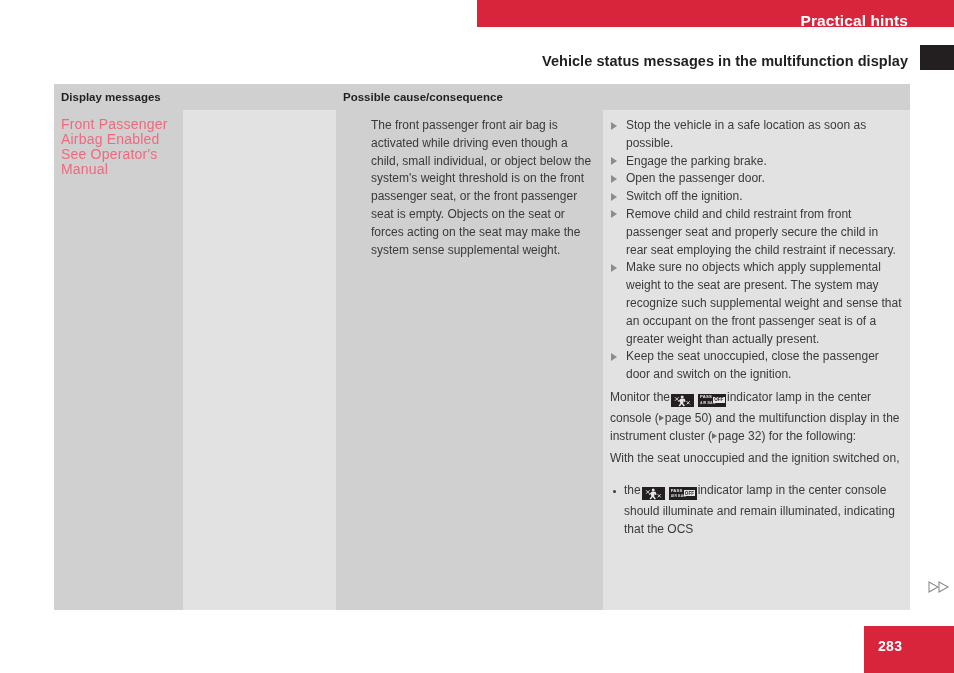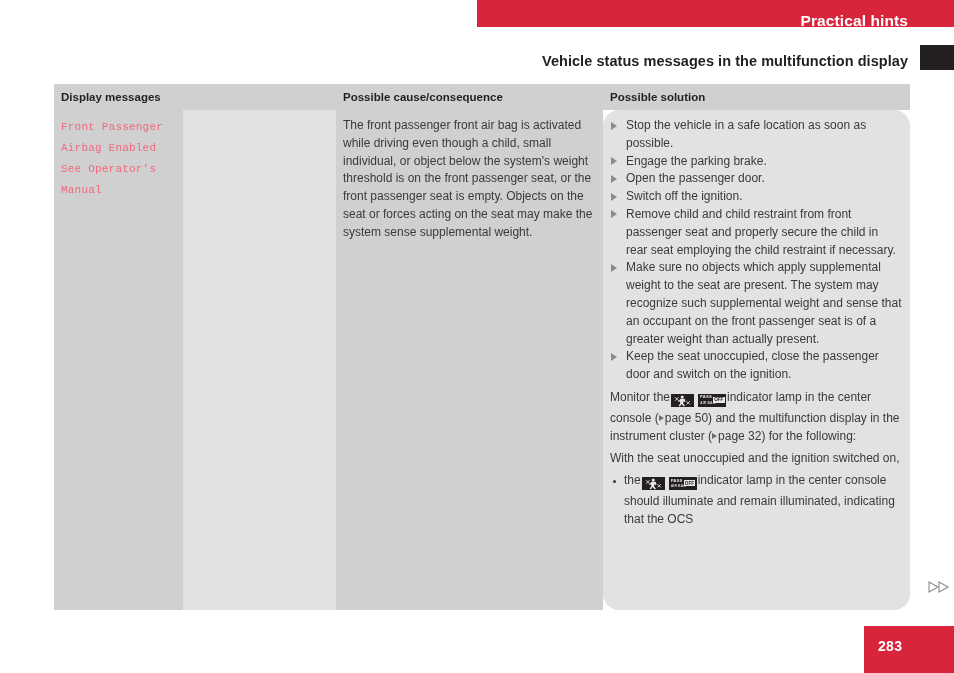--- a/index.html
+++ b/index.html
@@ -98,37 +98,37 @@
     width: 153px;
     background: #e2e2e2;
   }
   .cell-c {
     width: 267px;
     background: #d0d0d0;
   }
   .cell-d {
     width: 307px;
     background: #e2e2e2;
-    border-radius: 16px;
   }
 
   
   .display-msg {
-    font-family: Liberation Mono, monospace;
+    font-family: Liberation Sans, sans-serif;
     color: #f0697e;
-    font-size: 11px;
-    line-height: 21px;
+    font-size: 14px;
+    line-height: 15px;
     white-space: pre-line;
     letter-spacing: 0.2px;
   }
 
   .cause-text {
     font-size: 12px;
     line-height: 17.8px;
     color: #3a3a3a;
+    margin-left: 28px;
   }
 
   
   ul.sol-list {
     list-style: none;
     margin: 0;
     padding: 0;
   }
   ul.sol-list li {
     position: relative;
@@ -156,21 +156,21 @@
     margin-top: 5px;
   }
 
   
   .subitem {
     position: relative;
     padding-left: 14px;
     font-size: 12px;
     line-height: 17.8px;
     color: #3a3a3a;
-    margin-top: 4px;
+    margin-top: 14px;
   }
   .subitem .dot {
     position: absolute;
     left: 3px;
     top: 7.5px;
     width: 3px;
     height: 3px;
     background: #3a3a3a;
     border-radius: 50%;
   }
@@ -282,21 +282,20 @@
 
 <div class="black-tab"></div>
 
 <div class="section-title">Vehicle status messages in the multifunction display</div>
 
 <div class="table-wrap">
 
   <div class="hdr-row">
     <div class="hdr-cell c1">Display messages</div>
     <div class="hdr-cell c2">Possible cause/consequence</div>
-    <div class="hdr-cell c3">Possible solution</div>
   </div>
 
   <div class="body-row">
 
     <div class="cell cell-a">
       <div class="display-msg">Front Passenger
 Airbag Enabled
 See Operator's
 Manual</div>
     </div>

